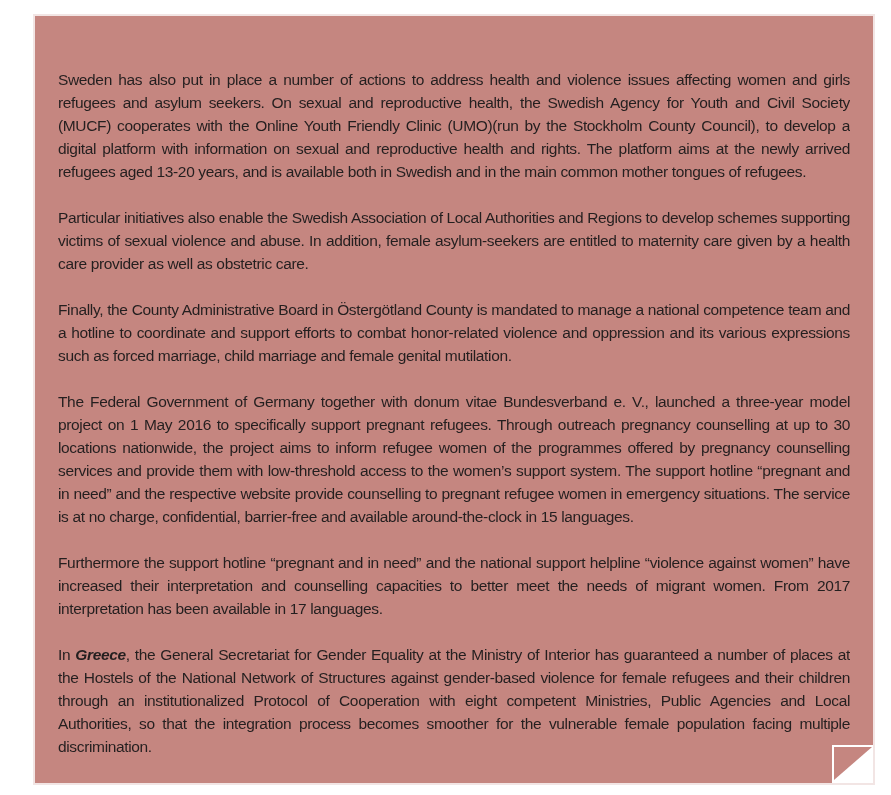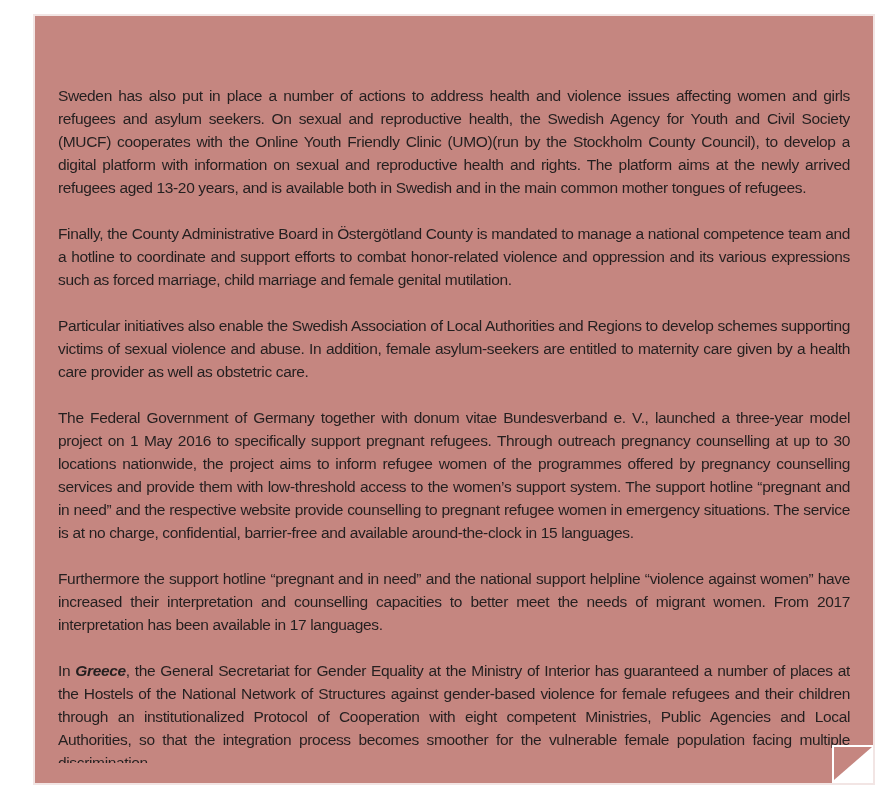--- a/index.html
+++ b/index.html
@@ -37,21 +37,21 @@
     right: 23px;
     top: 52px;
     bottom: 20px;
     overflow: hidden;
     color: var(--text-color);
     font-size: 15.5px;
     line-height: 23px;
     letter-spacing: -0.35px;
     text-align: justify;
   }
-  .para { margin: 16px 0 23px 0; }
+  .para { margin: 0 0 23px 0; }
   .para:last-child { margin-bottom: 0; }
   .para strong { font-weight: bold; font-style: italic; }
   
   .fold-notch {
     position: absolute;
     right: 0;
     bottom: 0;
     width: 41px;
     height: 38px;
     background: var(--page-bg);
@@ -66,22 +66,22 @@
     clip-path: polygon(0 0, 100% 0, 0 100%);
   }
 </style>
 </head>
 <body>
 
 <div class="page">
   <section class="panel">
     <div class="panel-text">
         <p class="para"><span>Sweden has also put in place a number of actions to address health and violence issues affecting women and girls refugees and asylum seekers. On sexual and reproductive health, the Swedish Agency for Youth and Civil Society (MUCF) cooperates with the Online Youth Friendly Clinic (UMO)(run by the Stockholm County Council), to develop a digital platform with information on sexual and reproductive health and rights. The platform aims at the newly arrived refugees aged 13-20 years, and is available both in Swedish and in the main common mother tongues of refugees.</span></p>
+        <p class="para"><span>Particular initiatives also enable the Swedish Association of Local Authorities and Regions to develop schemes supporting victims of sexual violence and abuse. In addition, female asylum-seekers are entitled to maternity care given by a health care provider as well as obstetric care.</span></p>
         <p class="para"><span>Finally, the County Administrative Board in Östergötland County is mandated to manage a national competence team and a hotline to coordinate and support efforts to combat honor-related violence and oppression and its various expressions such as forced marriage, child marriage and female genital mutilation.</span></p>
-        <p class="para"><span>Particular initiatives also enable the Swedish Association of Local Authorities and Regions to develop schemes supporting victims of sexual violence and abuse. In addition, female asylum-seekers are entitled to maternity care given by a health care provider as well as obstetric care.</span></p>
         <p class="para"><span>The Federal Government of Germany together with donum vitae Bundesverband e. V., launched a three-year model project on 1 May 2016 to specifically support pregnant refugees. Through outreach pregnancy counselling at up to 30 locations nationwide, the project aims to inform refugee women of the programmes offered by pregnancy counselling services and provide them with low-threshold access to the women’s support system. The support hotline “pregnant and in need” and the respective website provide counselling to pregnant refugee women in emergency situations. The service is at no charge, confidential, barrier-free and available around-the-clock in 15 languages.</span></p>
         <p class="para"><span>Furthermore the support hotline “pregnant and in need” and the national support helpline “violence against women” have increased their interpretation and counselling capacities to better meet the needs of migrant women. From 2017 interpretation has been available in 17 languages.</span></p>
         <p class="para"><span>In </span><strong>Greece</strong><span>, the General Secretariat for Gender Equality at the Ministry of Interior has guaranteed a number of places at the Hostels of the National Network of Structures against gender-based violence for female refugees and their children through an institutionalized Protocol of Cooperation with eight competent Ministries, Public Agencies and Local Authorities, so that the integration process becomes smoother for the vulnerable female population facing multiple discrimination.</span></p>
       </div>
     <div class="fold-notch"></div>
     <div class="fold-triangle"></div>
   </section>
 </div>
 
 </body></html>

